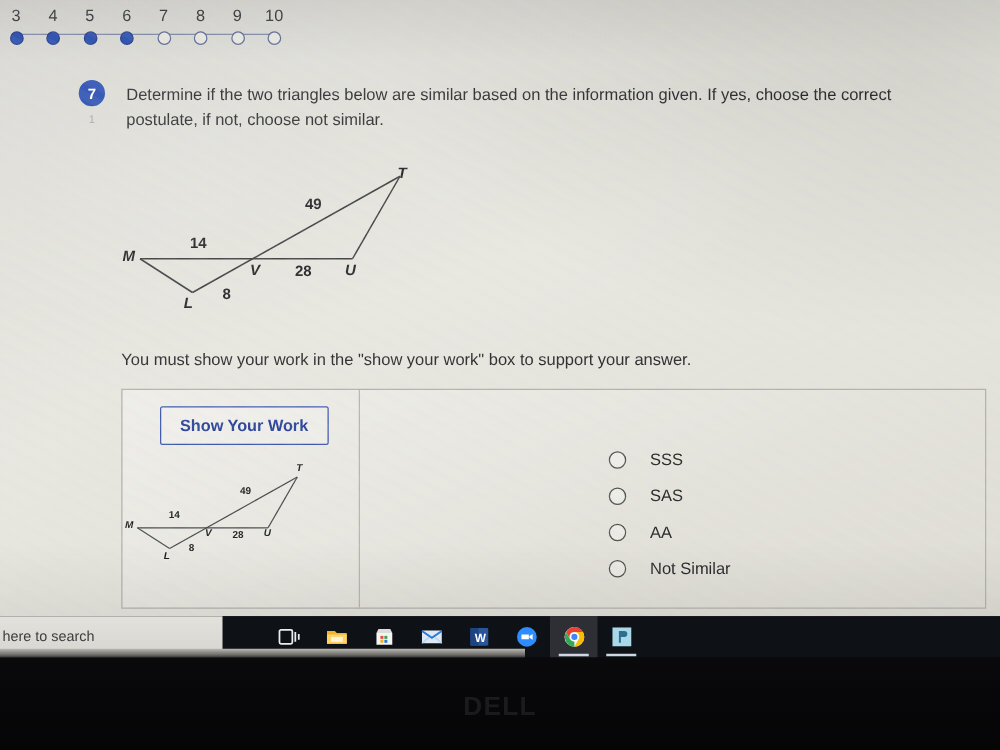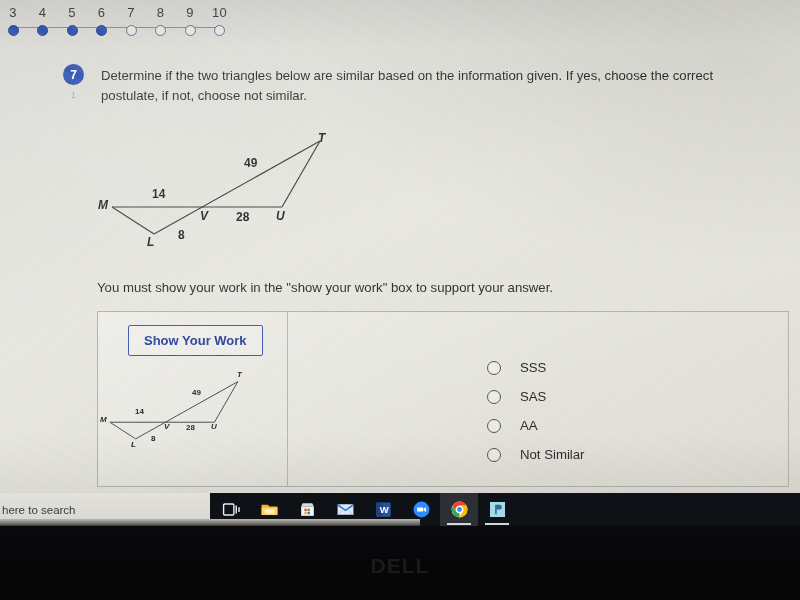--- a/index.html
+++ b/index.html
@@ -103,21 +103,21 @@
     background:rgba(255,255,255,.30);
   }
   .optlabel{margin-left:19px;font-size:13.2px;color:#29292b;}
 
   
   #taskbar{
     position:absolute;left:0;top:493px;width:800px;height:33px;z-index:50;
     background:#0e1116;
   }
   #searchtext{
-    position:absolute;left:0;top:493px;width:210px;height:33px;z-index:51;
+    position:absolute;left:0;top:493px;width:178px;height:33px;z-index:51;
     background:linear-gradient(180deg,#e2e1db,#d6d5cf);
     display:flex;align-items:center;
     font-size:11.5px;color:#3c3c3e;padding-left:2px;box-sizing:border-box;
   }
   #trayicons{
     position:absolute;left:212px;top:493px;height:33px;display:flex;align-items:center;z-index:52;
   }
   .tbicon{
     width:38px;height:33px;display:flex;align-items:center;justify-content:center;
     position:relative;cursor:pointer;

